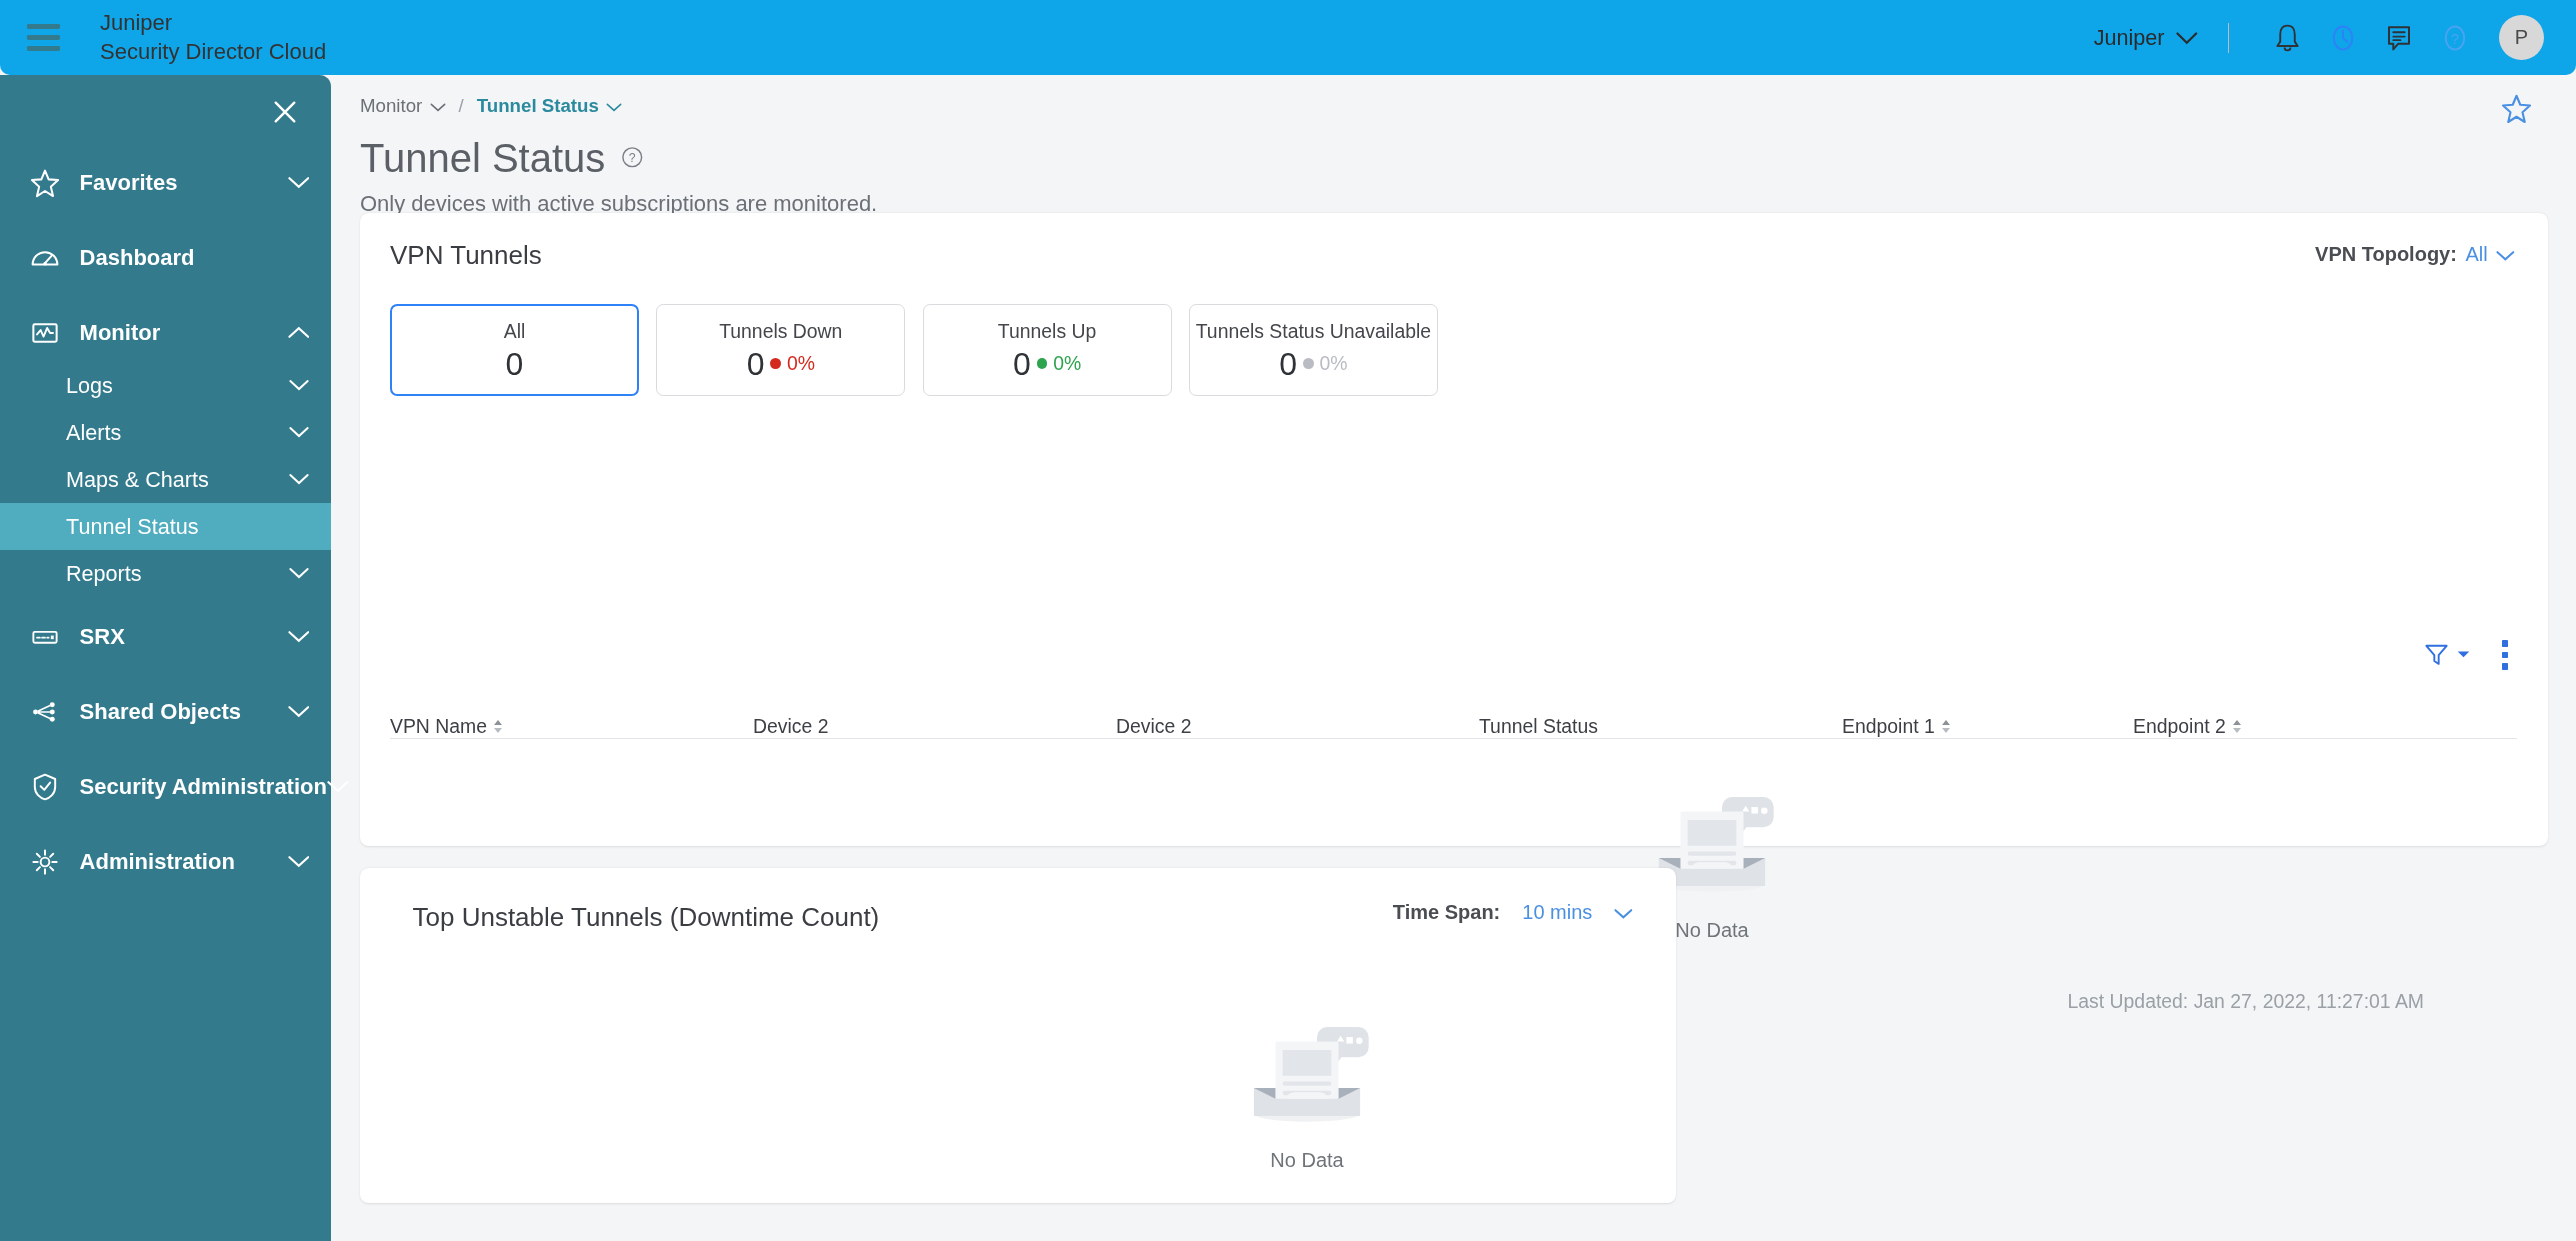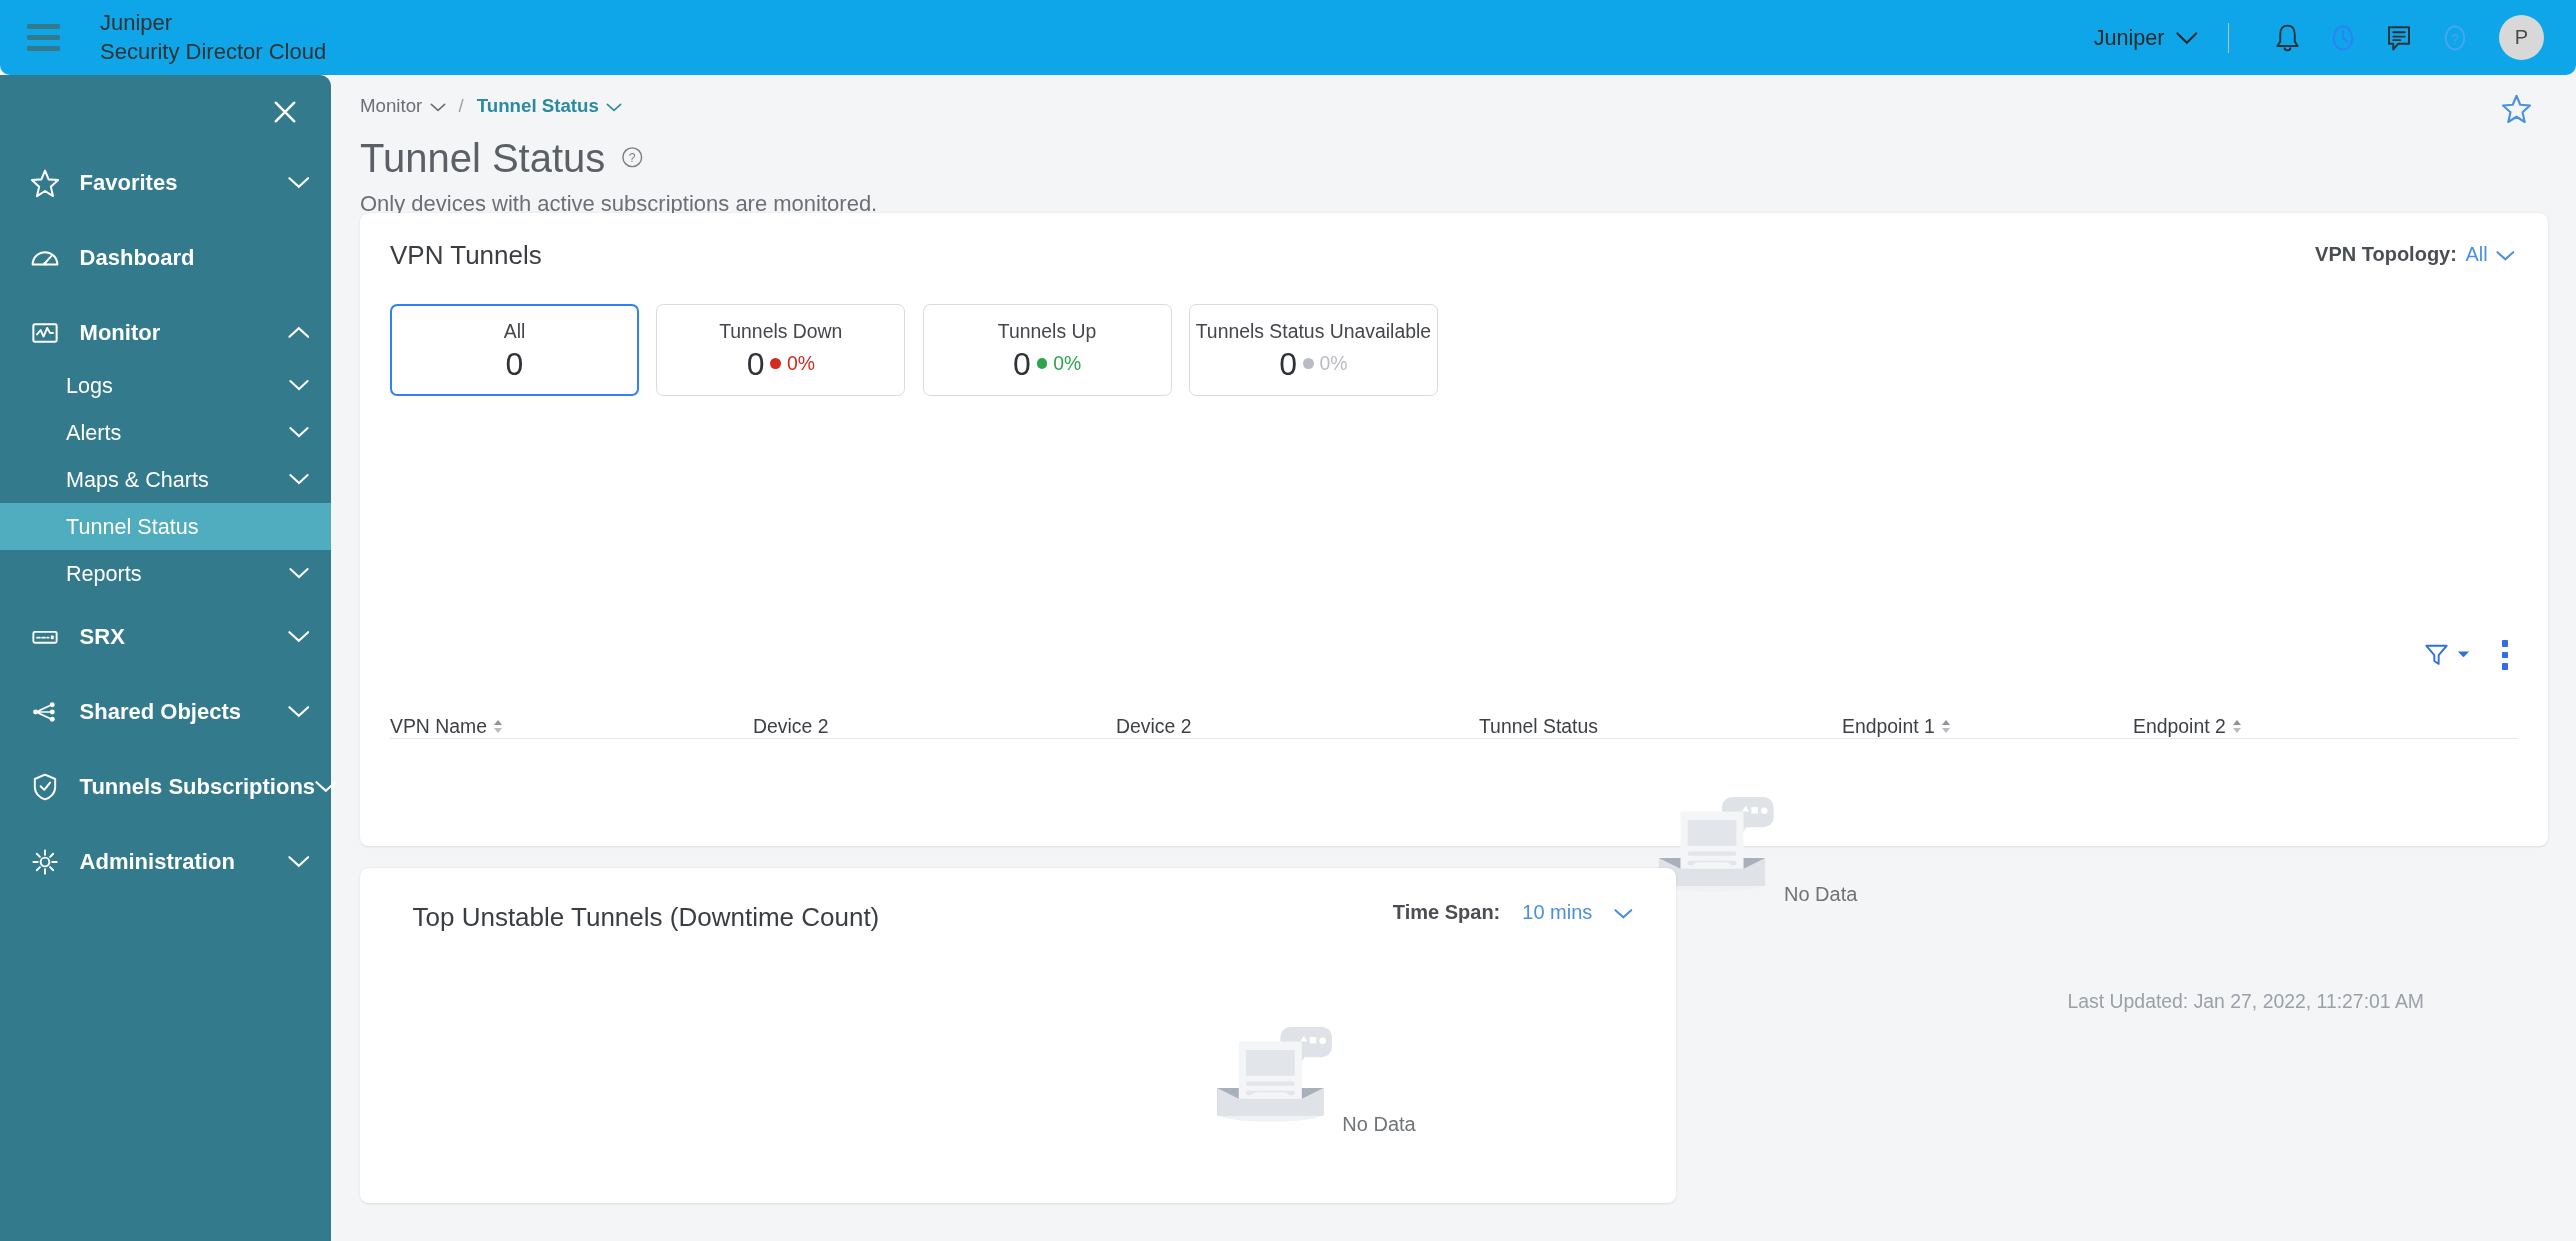--- a/index.html
+++ b/index.html
@@ -145,22 +145,22 @@
     position: absolute; left: 30px; top: 486px; width: 2127px;
     display: flex; align-items: flex-end; height: 40px;
     border-bottom: 1.4px solid #e3e5e8;
   }
   .th { font-size: 19.4px; color: #3c3f44; display: flex; align-items: center; gap: 7.2px; cursor: pointer; }
   .sortico { display: inline-flex; flex-direction: column; gap: 2.2px; }
   .sortico .up { width: 0; height: 0; border-left: 4.3px solid transparent; border-right: 4.3px solid transparent; border-bottom: 5.8px solid #8d9299; }
   .sortico .dn { width: 0; height: 0; border-left: 4.3px solid transparent; border-right: 4.3px solid transparent; border-top: 5.8px solid #b8bcc2; }
 
   .empty {
-    position: absolute; display: flex; flex-direction: row;
-    align-items: flex-end; justify-content: center;
+    position: absolute; display: flex; flex-direction: column;
+    align-items: center; justify-content: center;
   }
   .empty .etext { font-size: 20px; color: #6f7479; margin-top: 13px; }
 
   .tfoot {
     position: absolute; left: 30px; top: 777px; width: 2127px;
     display: flex; align-items: center;
   }
   .items-count { font-size: 19.4px; color: #44474c; }
   .last-upd { margin-left: auto; margin-right: 93px; font-size: 19.4px; color: #9aa0a6; }
 
@@ -349,21 +349,21 @@
     </div>
     <div class="sp14"></div>
 
     <div class="sb-item">
       <span class="ico">
         <svg width="32" height="32" viewBox="0 0 44 44">
             <path d="M22 5 L36 11 L36 22 C36 31 29 37 22 39 C15 37 8 31 8 22 L8 11 Z" fill="none" stroke="#ffffff" stroke-width="2.7" stroke-linejoin="round"></path>
             <path d="M16 21 L21 26 L29 16" fill="none" stroke="#ffffff" stroke-width="2.7" stroke-linecap="round" stroke-linejoin="round"></path>
           </svg>
       </span>
-      <span class="lbl">Tunnels Subscriptions</span>
+      <span class="lbl">Security Administration</span>
       <span class="chev">
         <svg width="21.6" height="13" viewBox="0 0 30 18">
             <path d="M2 3 L15 15 L28 3" stroke="#ffffff" stroke-width="3" fill="none" stroke-linecap="round"></path>
           </svg>
       </span>
     </div>
     <div class="sp14"></div>
 
     <div class="sb-item">
       <span class="ico">

